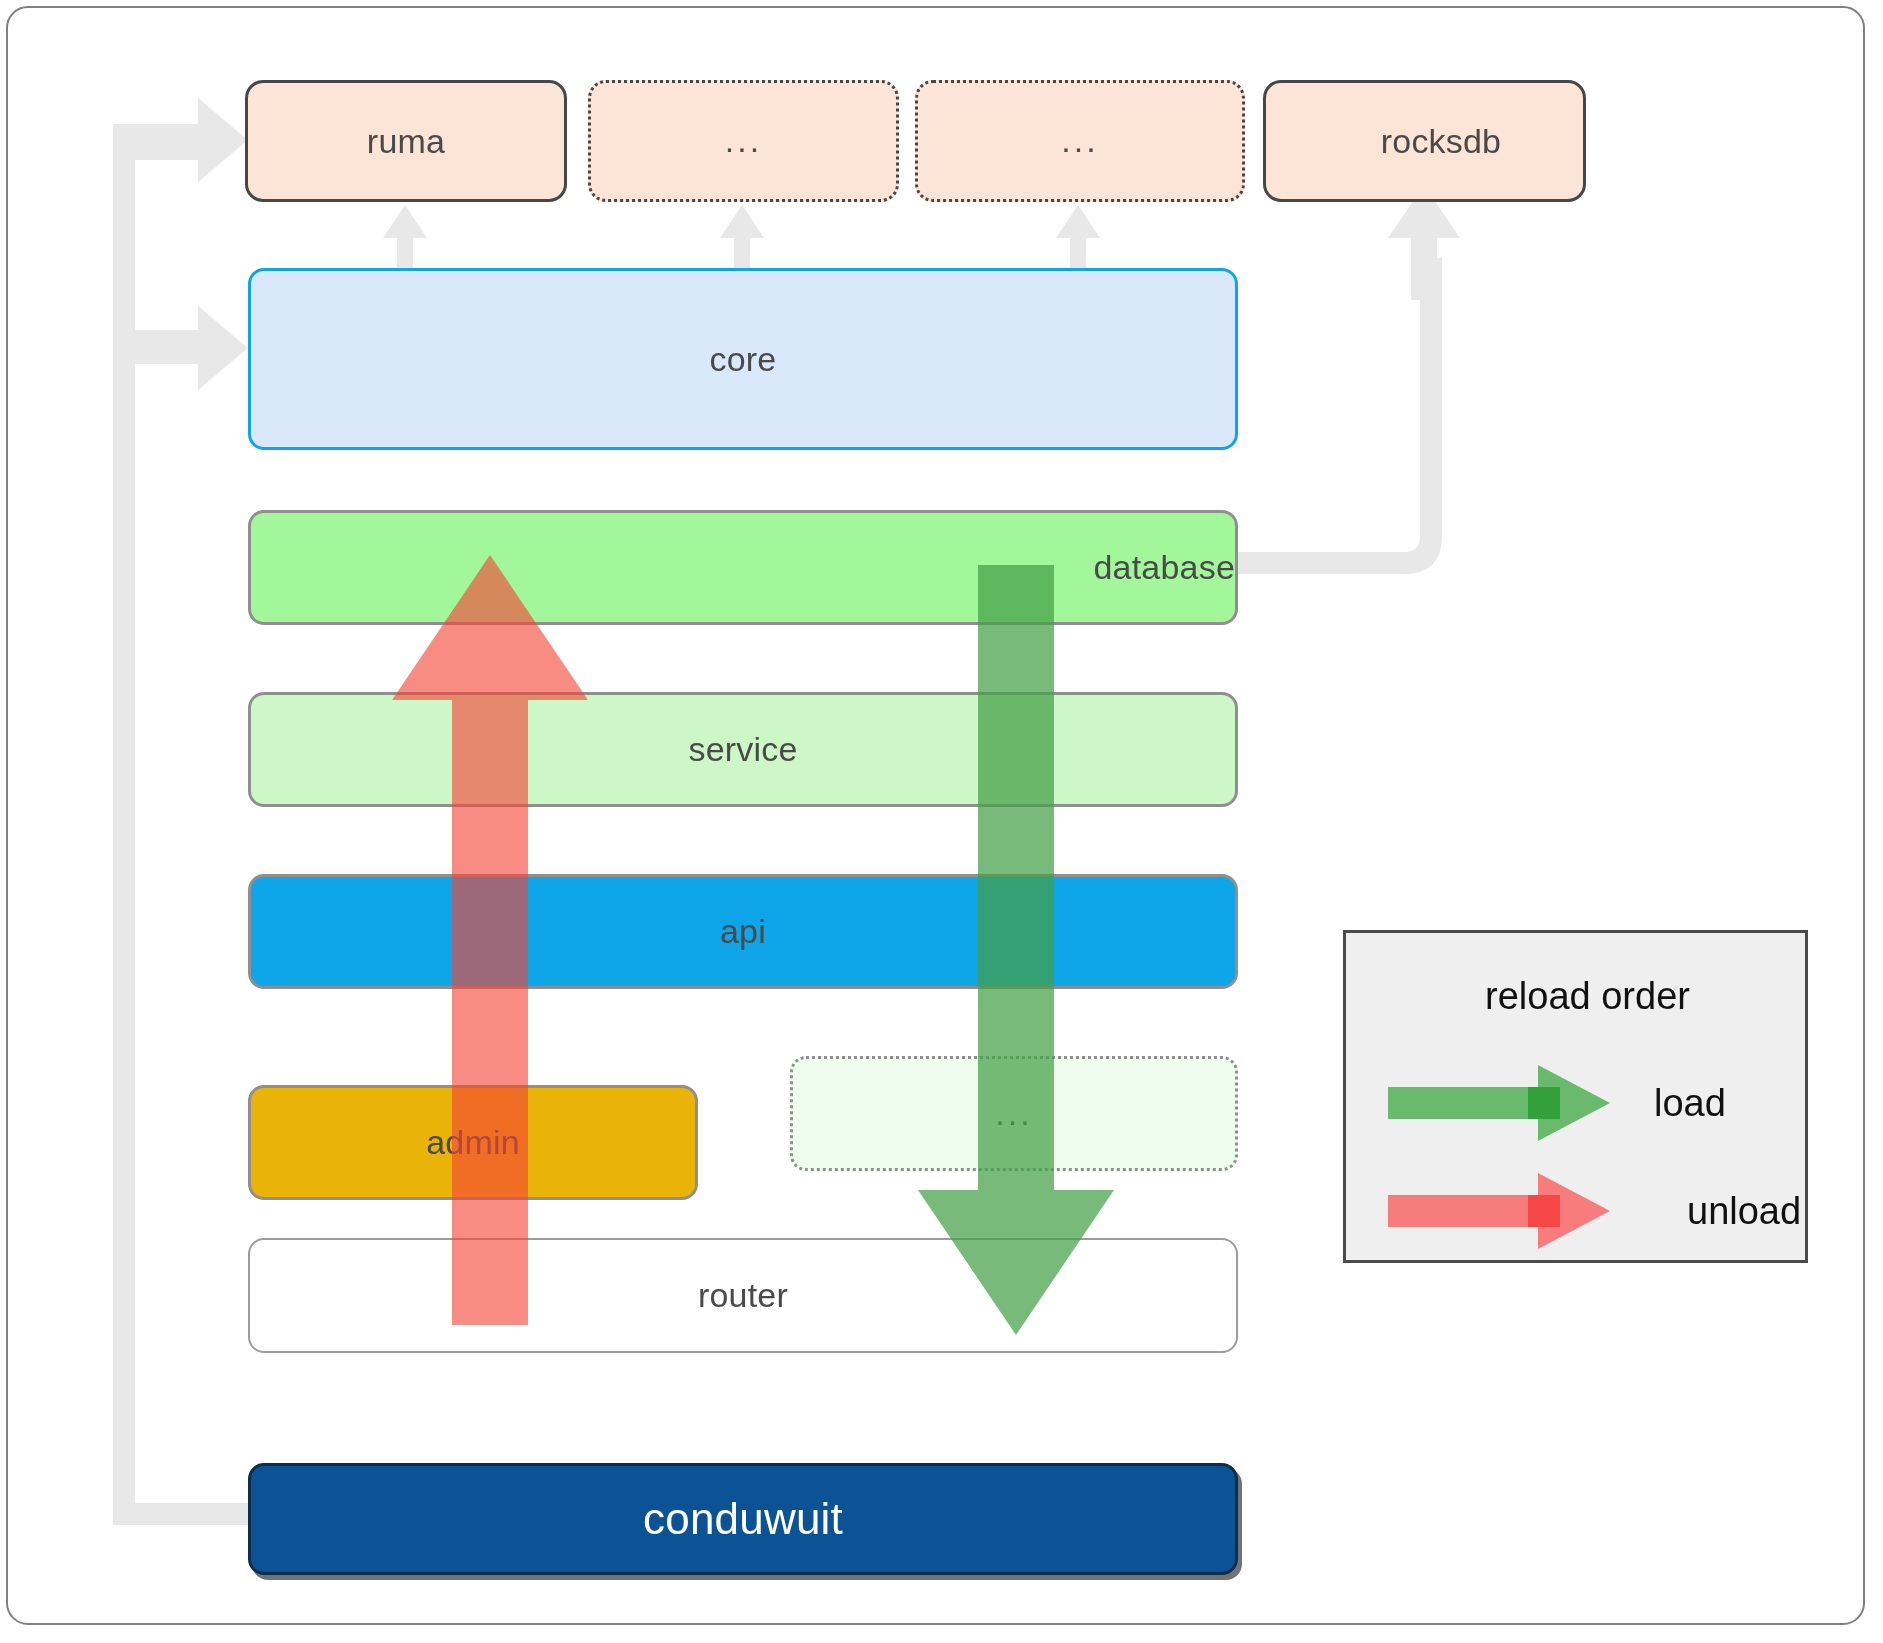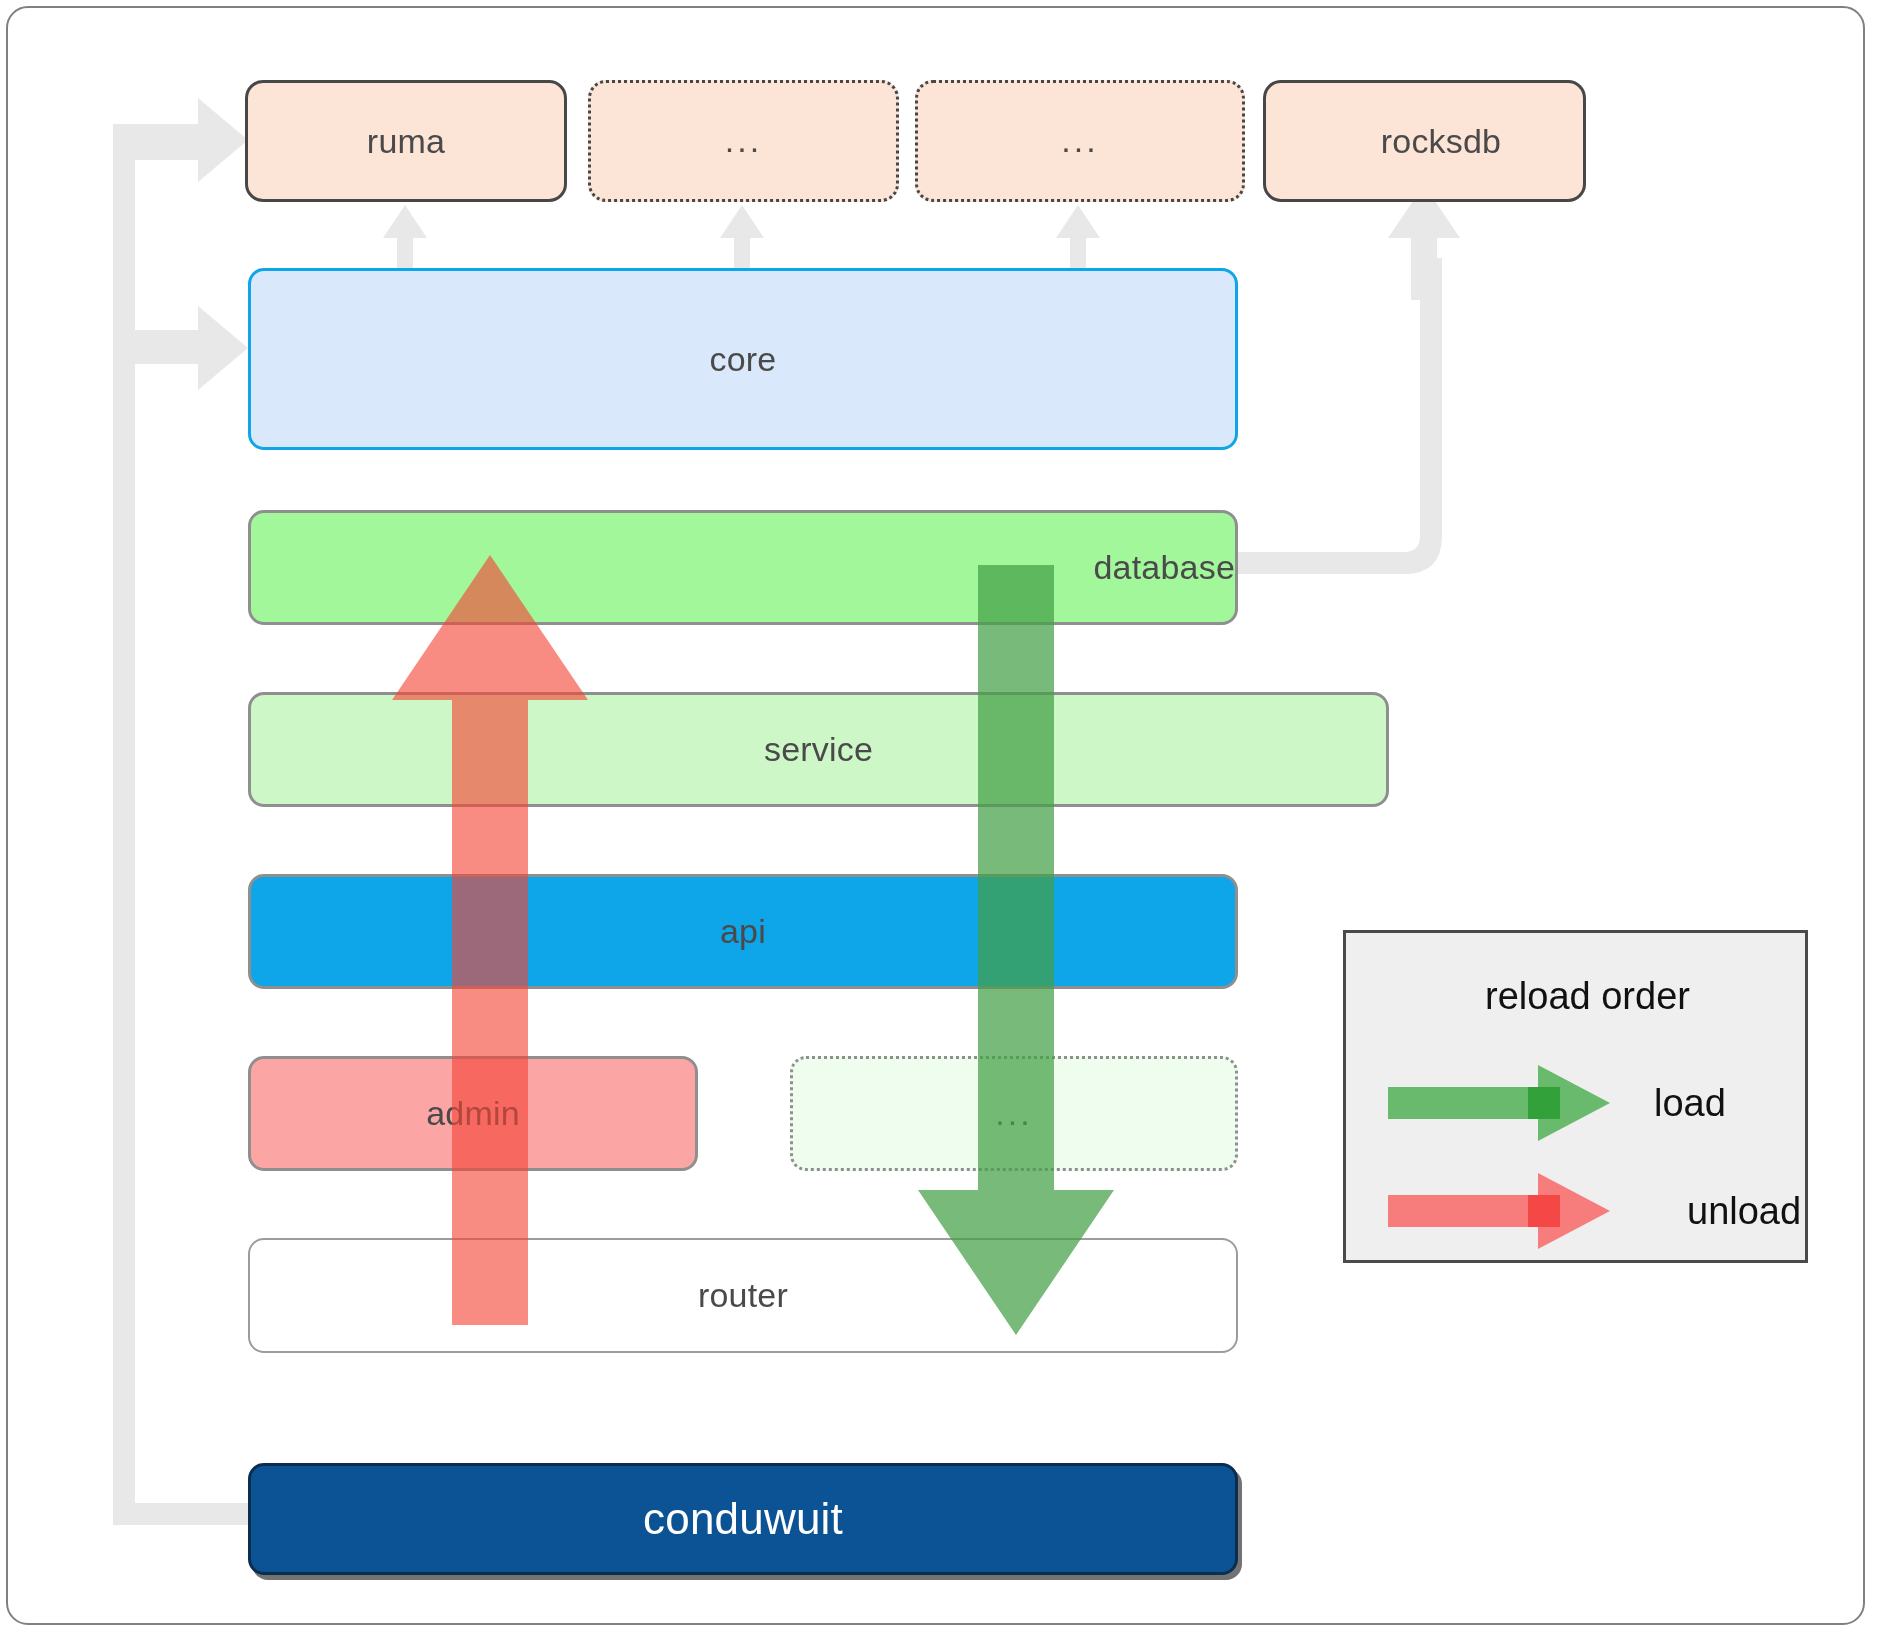--- a/index.html
+++ b/index.html
@@ -60,23 +60,24 @@
     background: #cdf7c6;
     border: 3px solid #8f8f8f;
     border-radius: 16px;
   }
   .node-api {
     background: #0ea5e9;
     border: 3px solid #8f8f8f;
     border-radius: 16px;
   }
   .node-admin {
-    background: #fca5a5;
-    border: 3px solid #8f8f8f;
-    border-radius: 16px;
+    background: #eab308;
+    border: 3px solid #8f8f8f;
+    border-radius: 16px;
+    margin-top: 29px;
   }
   .node-sub-dotted {
     background: #effdee;
     border: 3px dotted #8f8f8f;
     border-radius: 16px;
   }
   .node-router {
     background: #ffffff;
     border: 2px solid #9c9c9c;
     border-radius: 16px;
@@ -185,21 +186,21 @@
   </div>
 
   <div class="node node-core" style="left:248px; top:268px; width:990px; height:182px;">
     <span>core</span>
   </div>
 
   <div class="node node-db" style="left:248px; top:510px; width:990px; height:115px;justify-content:flex-end;">
     <span>database</span>
   </div>
 
-  <div class="node node-service" style="left:248px; top:692px; width:1141px; height:115px;">
+  <div class="node node-service" style="left:248px; top:692px; width:990px; height:115px;">
     <span>service</span>
   </div>
 
   <div class="node node-api" style="left:248px; top:874px; width:990px; height:115px;">
     <span>api</span>
   </div>
 
   <div class="node node-admin" style="left:248px; top:1056px; width:450px; height:115px;">
     <span>admin</span>
   </div>

